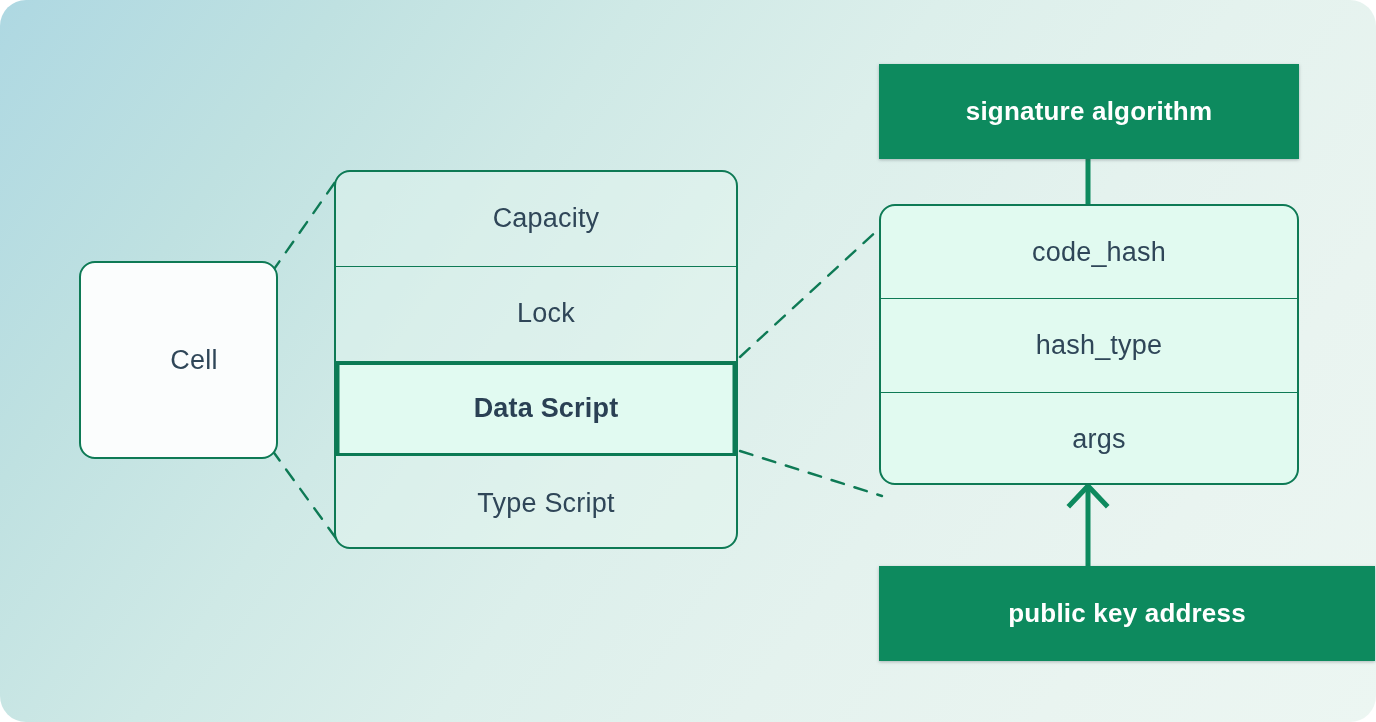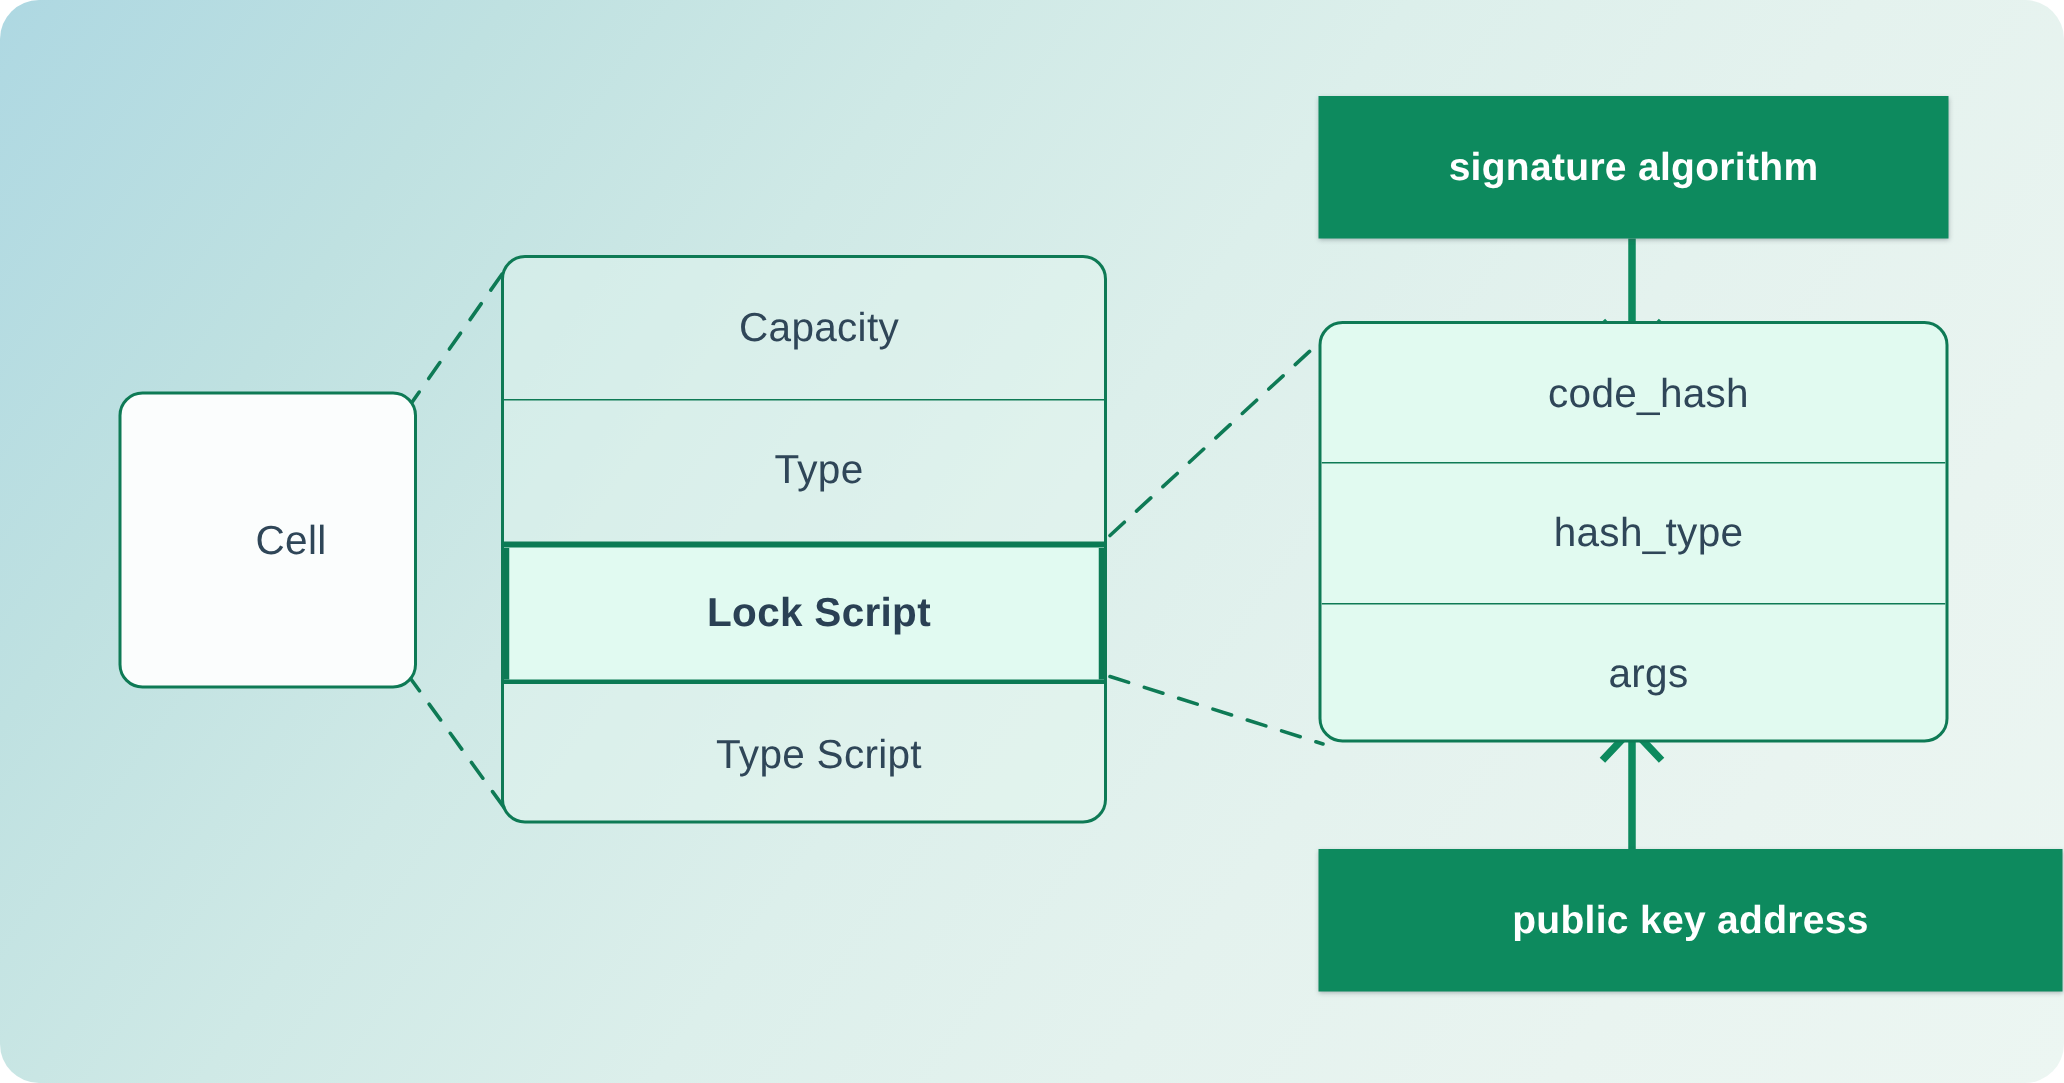--- a/index.html
+++ b/index.html
@@ -100,21 +100,21 @@
     border-top: 3.5px solid #0b7a54;
     border-bottom: 3.5px solid #0b7a54;
     box-shadow: inset 3.5px 0 0 0 #0b7a54, inset -3.5px 0 0 0 #0b7a54;
     font-weight: bold;
     color: #2a4054;
   }
 
   
   #script-fields {
     left: 879px;
-    top: 214px;
+    top: 204px;
     width: 420px;
     height: 281px;
     background: #e1faf0;
   }
   #script-fields .stack-row { height: 93.3px; }
 
   
   .green-box {
     position: absolute;
     box-sizing: border-box;
@@ -170,24 +170,24 @@
 
   <div class="node cell-box">
     <span class="cell-label">Cell</span>
   </div>
 
   <div class="stack" id="cell-fields">
     <div class="stack-row">
       <span>Capacity</span>
     </div>
     <div class="stack-row">
-      <span>Type</span>
+      <span>Lock</span>
     </div>
     <div class="stack-row row-highlight">
-      <span>Lock Script</span>
+      <span>Data Script</span>
     </div>
     <div class="stack-row">
       <span>Type Script</span>
     </div>
   </div>
 
   <div class="stack" id="script-fields">
     <div class="stack-row">
       <span>code_hash</span>
     </div>

